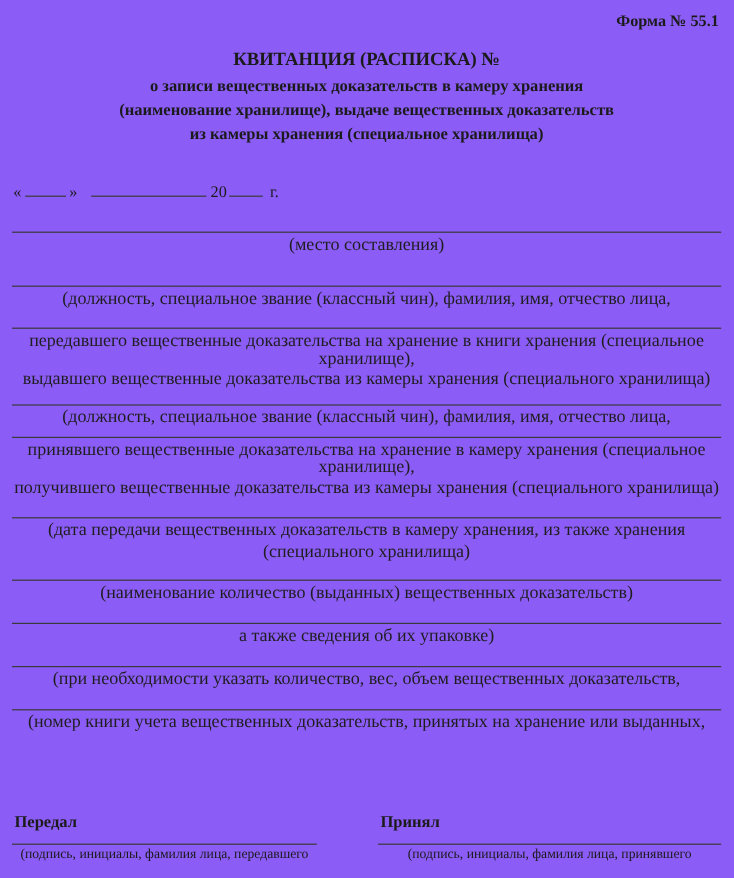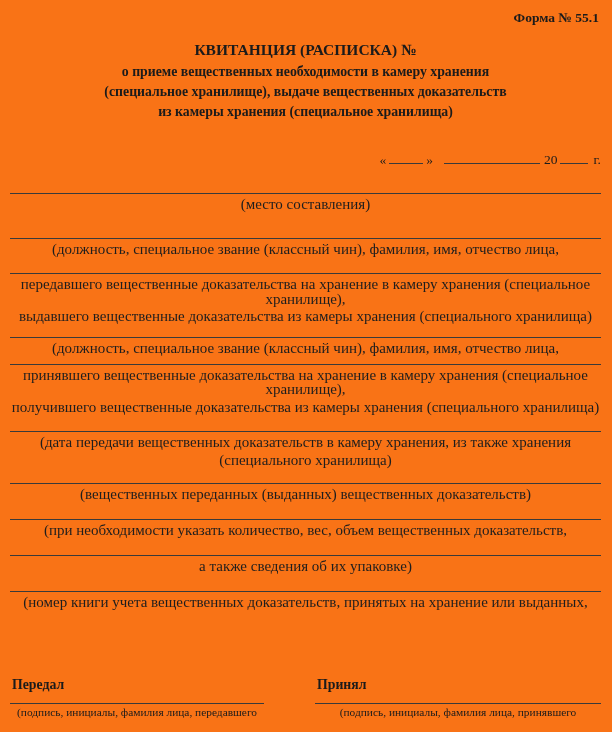--- a/index.html
+++ b/index.html
@@ -6,21 +6,21 @@
   body{
     width:612px;height:732px;
     background:#f2f2f0;
     font-family:"Liberation Serif","DejaVu Serif",serif;
     color:#1b1b1b;
     -webkit-font-smoothing:antialiased;
   }
   .page{
     position:relative;
     width:612px;height:732px;
-    background:#f97316;
+    background:#8b5cf6;
     box-sizing:border-box;
     padding:10px 11px 0 10px;
     overflow:hidden;
   }
   .form-no{
     text-align:right;
     font-weight:bold;
     font-size:13.5px;
     line-height:16px;
     padding-right:2px;
@@ -30,21 +30,20 @@
     text-align:center;
     font-weight:bold;
   }
   .title-main{font-size:15.5px;line-height:24px;}
   .title-sub{font-size:13.8px;line-height:20px;}
   .dateline{
     margin-top:28px;
     font-size:13.5px;
     line-height:20px;
     white-space:nowrap;
-    text-align:right;
   }
   .dateline .q{padding:0 1px;}
   .blank{
     display:inline-block;
     border-bottom:1.4px solid #3a3a3a;
     height:13px;
     margin-bottom:-2px;
   }
   .w-day{width:34px;margin:0 2px;}
   .w-month{width:96px;margin:0 4px 0 10px;}
@@ -98,68 +97,68 @@
 </style>
 </head>
 <body>
 
 <div class="page">
 
   <div class="form-no">Форма № 55.1</div>
 
   <div class="title-block">
     <div class="title-main">КВИТАНЦИЯ (РАСПИСКА) №</div>
-    <div class="title-sub">о приеме вещественных необходимости в камеру хранения</div>
-    <div class="title-sub">(специальное хранилище), выдаче вещественных доказательств</div>
+    <div class="title-sub">о записи вещественных доказательств в камеру хранения</div>
+    <div class="title-sub">(наименование хранилище), выдаче вещественных доказательств</div>
     <div class="title-sub">из камеры хранения (специальное хранилища)</div>
   </div>
 
   <div class="dateline">
     <span class="q">«</span><span class="blank w-day"></span><span class="q">»</span><span class="blank w-month"></span><span>20</span><span class="blank w-year"></span><span>г.</span>
   </div>
 
   <div id="fields">
       <div class="field">
         <div class="rule"></div>
         <div class="caption">(место составления)</div>
       </div>
       <div class="field">
         <div class="rule"></div>
         <div class="caption">(должность, специальное звание (классный чин), фамилия, имя, отчество лица,</div>
       </div>
       <div class="field">
         <div class="rule"></div>
-        <div class="caption">передавшего вещественные доказательства на хранение в камеру хранения (специальное хранилище),</div>
+        <div class="caption">передавшего вещественные доказательства на хранение в книги хранения (специальное хранилище),</div>
         <div class="caption">выдавшего вещественные доказательства из камеры хранения (специального хранилища)</div>
       </div>
       <div class="field">
         <div class="rule"></div>
         <div class="caption">(должность, специальное звание (классный чин), фамилия, имя, отчество лица,</div>
       </div>
       <div class="field">
         <div class="rule"></div>
         <div class="caption">принявшего вещественные доказательства на хранение в камеру хранения (специальное хранилище),</div>
         <div class="caption">получившего вещественные доказательства из камеры хранения (специального хранилища)</div>
       </div>
       <div class="field">
         <div class="rule"></div>
         <div class="caption">(дата передачи вещественных доказательств в камеру хранения, из также хранения</div>
         <div class="caption">(специального хранилища)</div>
       </div>
       <div class="field">
         <div class="rule"></div>
-        <div class="caption">(вещественных переданных (выданных) вещественных доказательств)</div>
+        <div class="caption">(наименование количество (выданных) вещественных доказательств)</div>
+      </div>
+      <div class="field">
+        <div class="rule"></div>
+        <div class="caption">а также сведения об их упаковке)</div>
       </div>
       <div class="field">
         <div class="rule"></div>
         <div class="caption">(при необходимости указать количество, вес, объем вещественных доказательств,</div>
-      </div>
-      <div class="field">
-        <div class="rule"></div>
-        <div class="caption">а также сведения об их упаковке)</div>
       </div>
       <div class="field">
         <div class="rule"></div>
         <div class="caption">(номер книги учета вещественных доказательств, принятых на хранение или выданных,</div>
       </div>
     </div>
 
   <div class="sig-row">
 
     <div class="sig-col">

